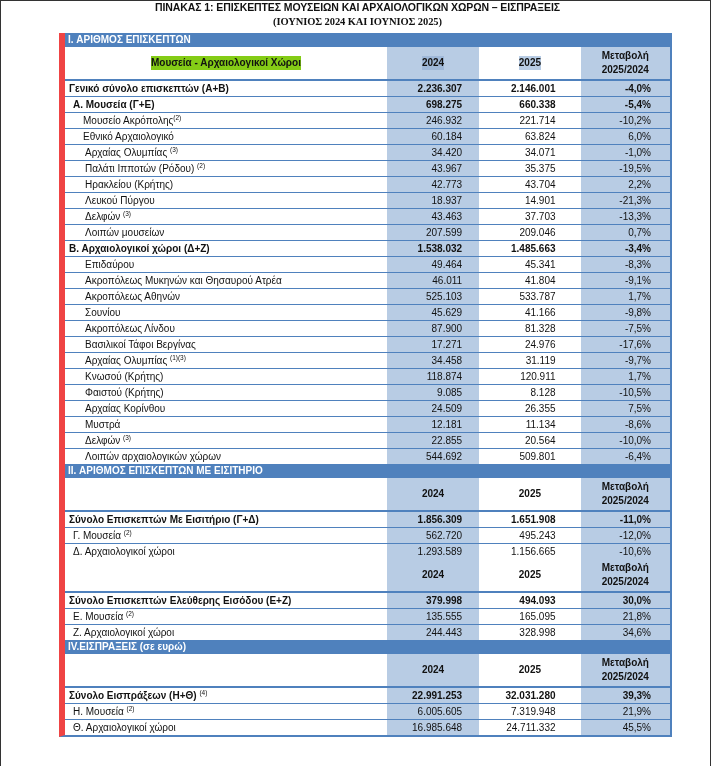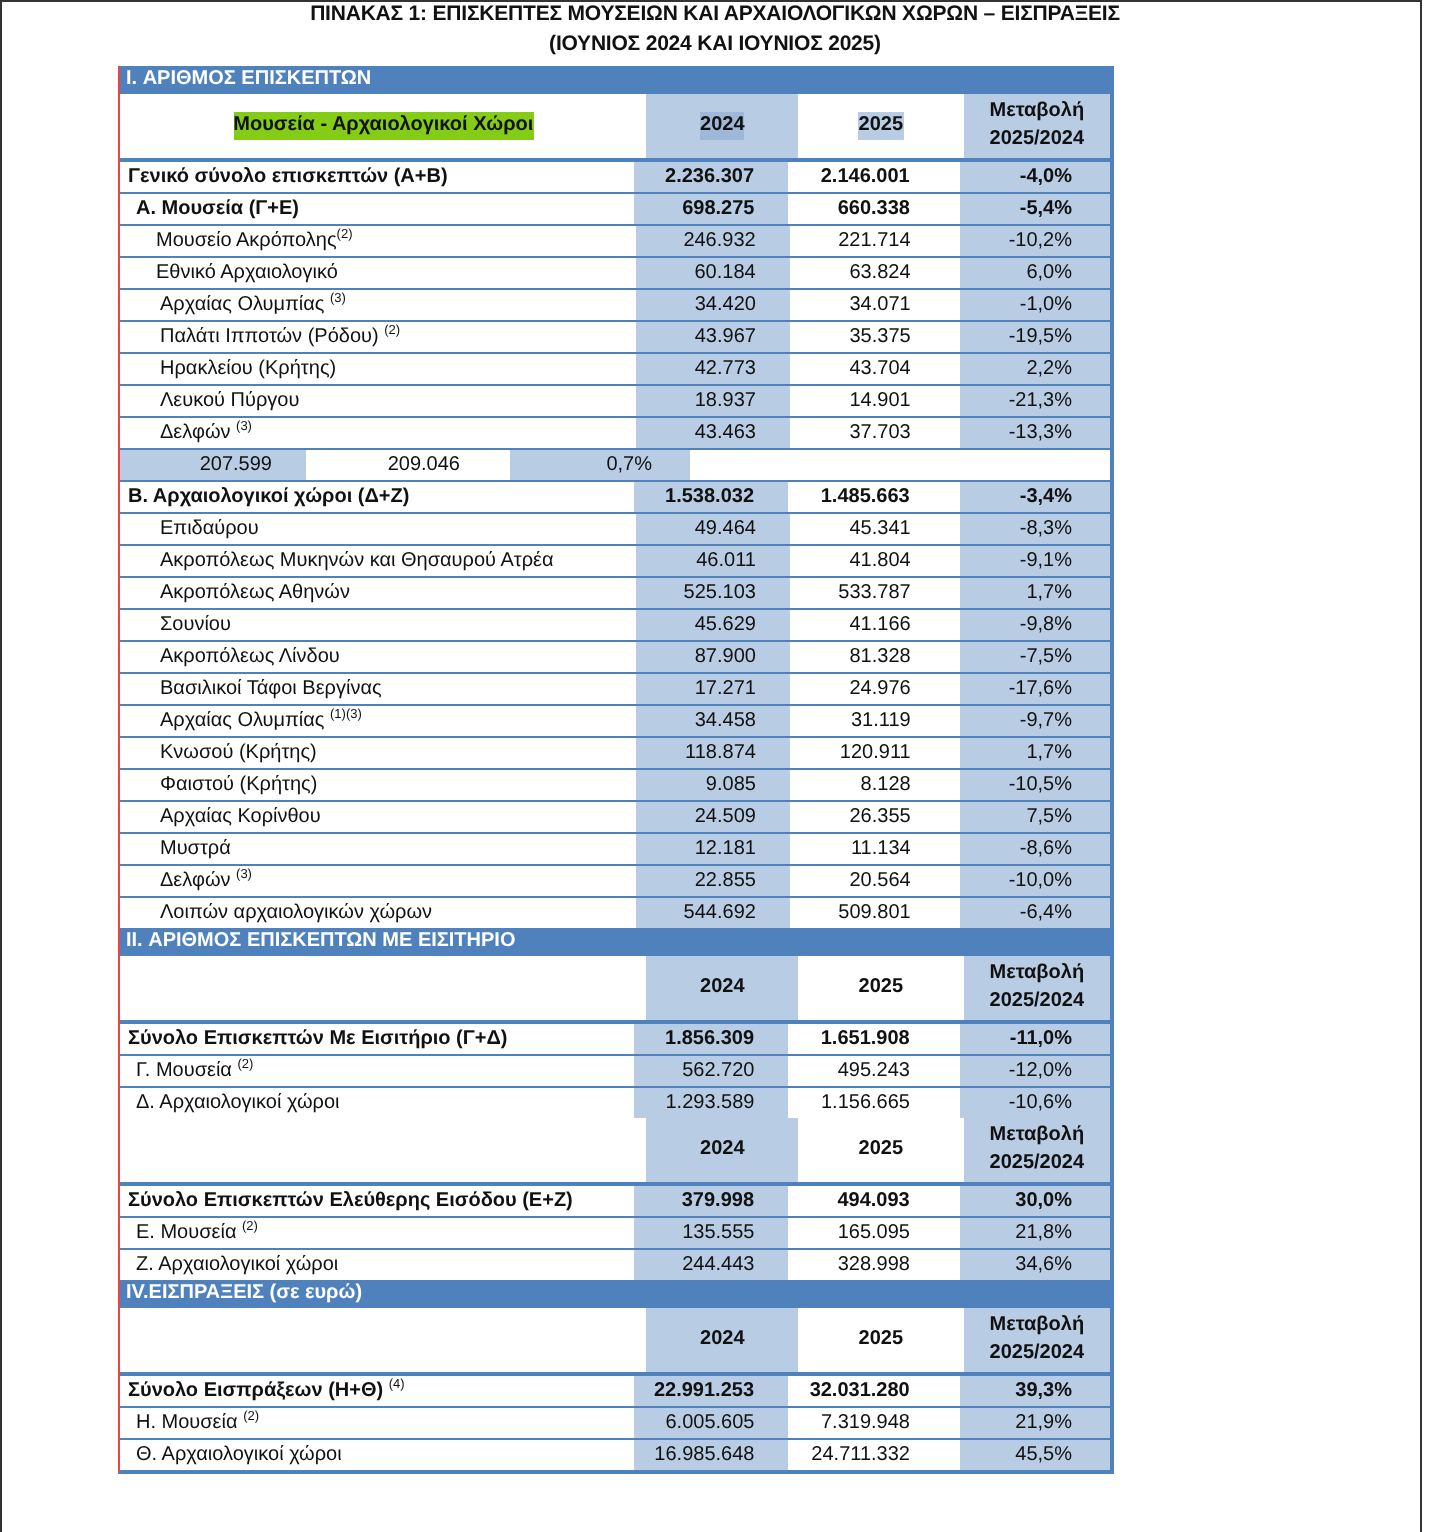--- a/index.html
+++ b/index.html
@@ -10,25 +10,25 @@
   }
   .page-frame {
     position: absolute; left: 0; top: 0; width: 711px; height: 780px;
     border: 1px solid #333; box-sizing: border-box;
   }
   .title {
     position: absolute; left: 0; width: 715px; text-align: center;
     font-size: 10.5px; font-weight: bold; color: #111; letter-spacing: -0.1px;
   }
   .title.t1 { top: 1px; }
-  .title.t2 { top: 16px; }
+  .title.t2 { top: 16px; font-family: Liberation Serif, serif; }
 
   .table-wrap {
-    position: absolute; left: 59px; top: 33px; width: 498px;
-    border-left: 1px solid #ef4444; border-right: 2px solid #4f81bd; border-bottom: 2px solid #4f81bd;
+    position: absolute; left: 59px; top: 33px; width: 613px;
+    border-left: 6px solid #ef4444; border-right: 2px solid #4f81bd; border-bottom: 2px solid #4f81bd;
     box-sizing: border-box;
   }
   .sec-header {
     height: 14px; background: #4f81bd; color: #fff; font-weight: bold;
     font-size: 10px; line-height: 14px; padding-left: 3px;
   }
   .row {
     display: flex; height: 15px; border-top: 1px solid #4f81bd; box-sizing: content-box;
     font-size: 10px; line-height: 15px;
   }
@@ -122,20 +122,21 @@
       <div class="cell c-2025">14.901</div>
       <div class="cell c-chg">-21,3%</div>
     </div>
     <div class="row">
       <div class="cell c-label ind2"><span>Δελφών </span><sup>(3)</sup></div>
       <div class="cell c-2024">43.463</div>
       <div class="cell c-2025">37.703</div>
       <div class="cell c-chg">-13,3%</div>
     </div>
     <div class="row">
+      <div class="cell c-label ind2"><span>Λοιπών μουσείων</span></div>
       <div class="cell c-2024">207.599</div>
       <div class="cell c-2025">209.046</div>
       <div class="cell c-chg">0,7%</div>
     </div>
     <div class="row bold">
       <div class="cell c-label "><span>Β. Αρχαιολογικοί χώροι (Δ+Ζ)</span></div>
       <div class="cell c-2024">1.538.032</div>
       <div class="cell c-2025">1.485.663</div>
       <div class="cell c-chg">-3,4%</div>
     </div>

